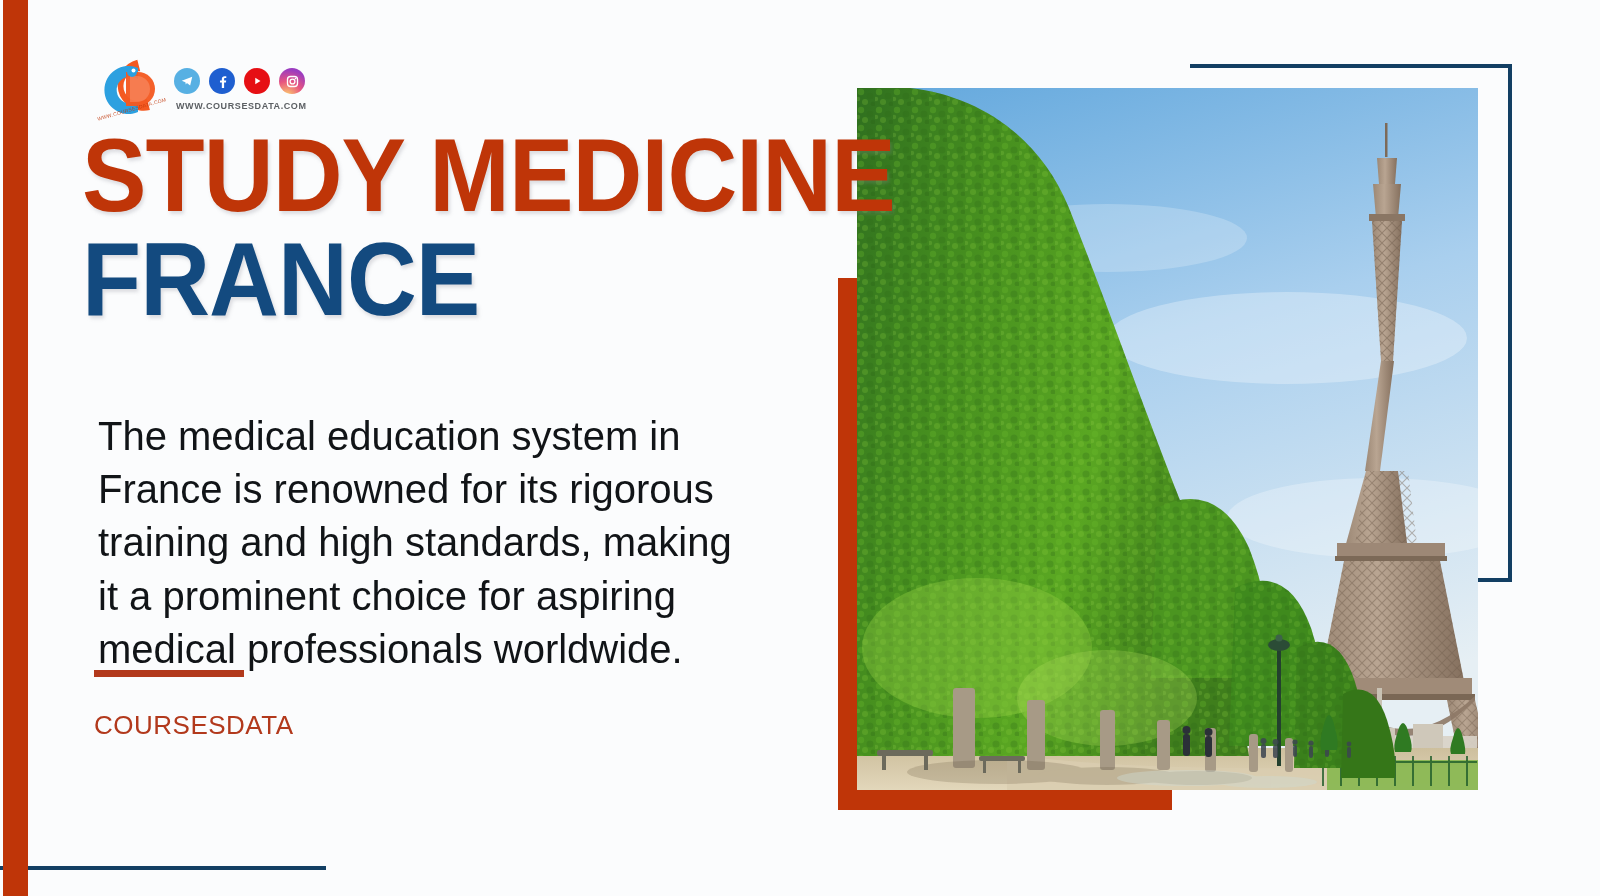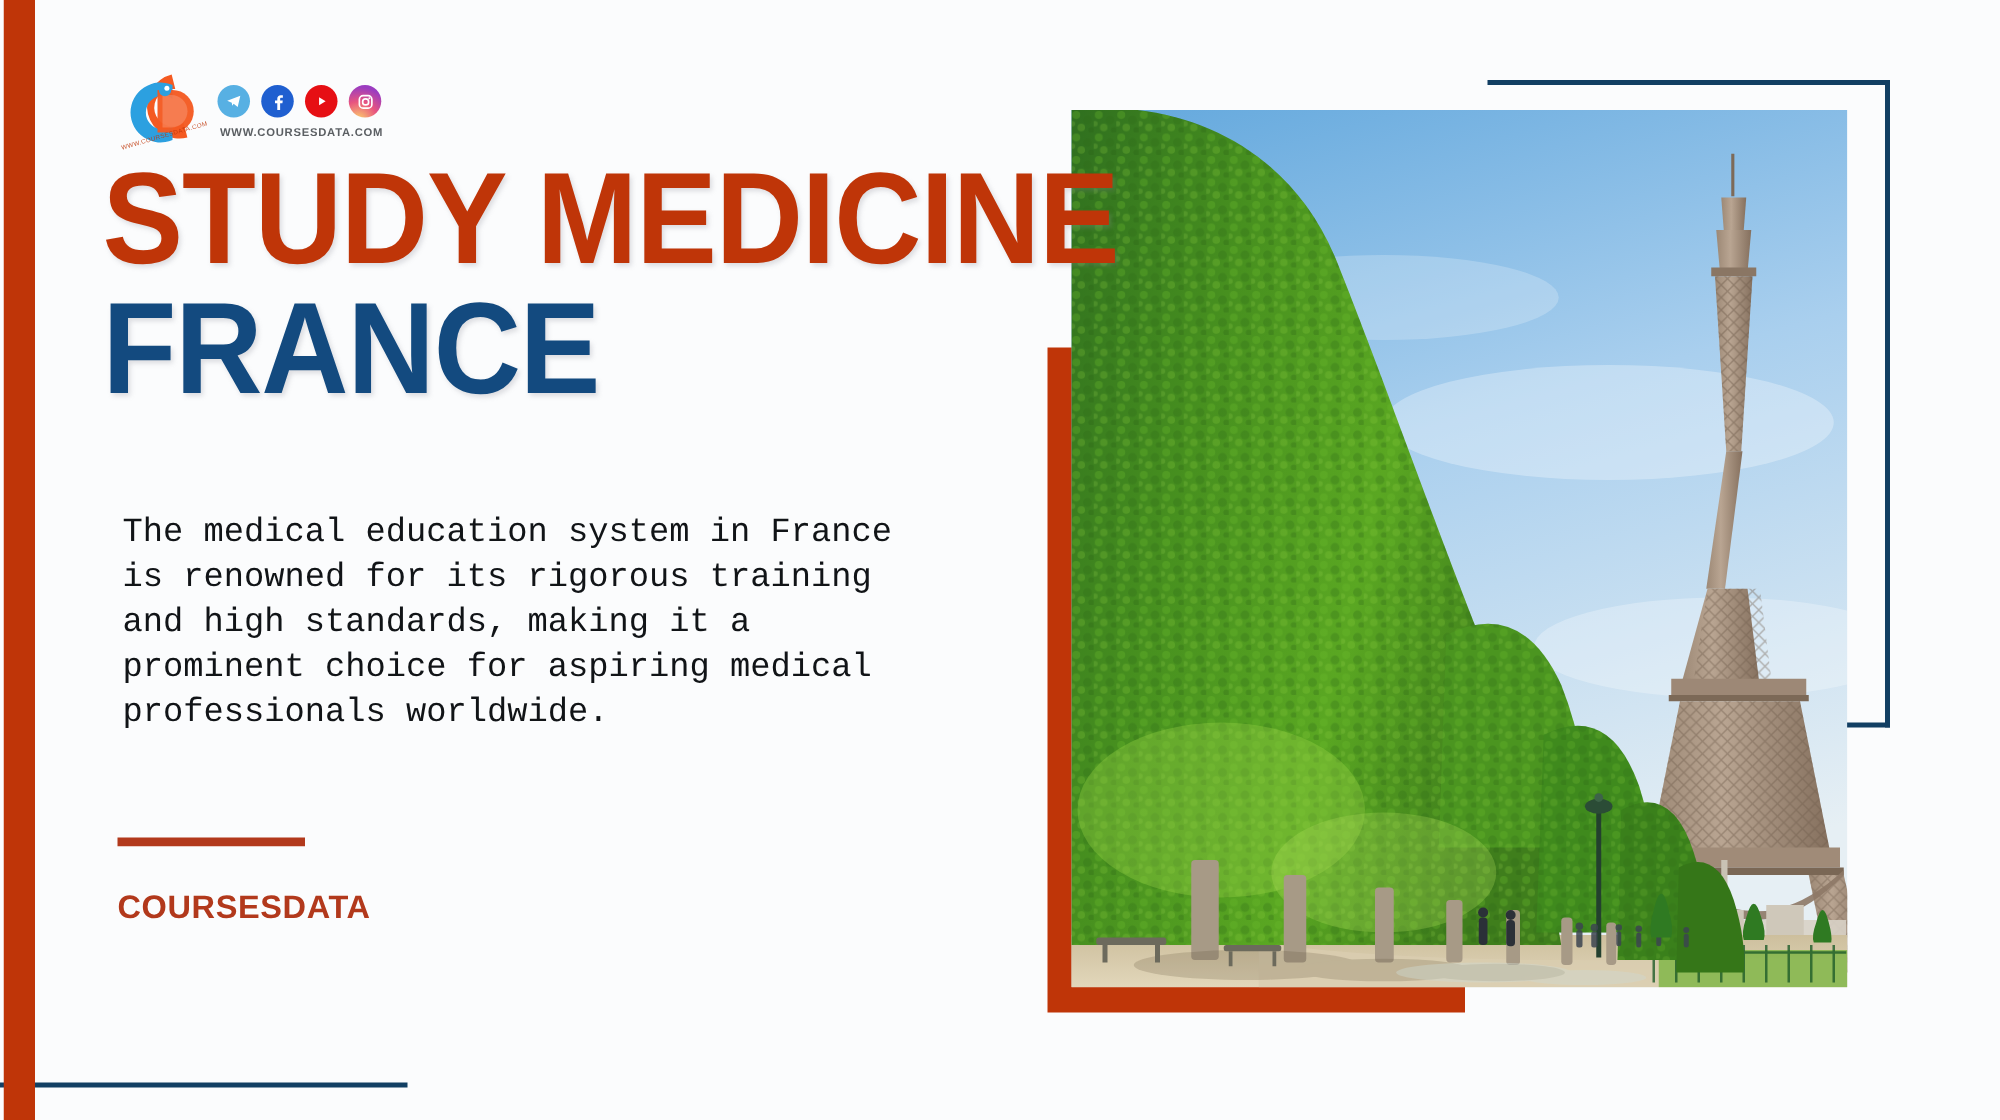--- a/index.html
+++ b/index.html
@@ -73,31 +73,31 @@
     transform:scaleX(0.93);
     transform-origin:left center;
     text-shadow:2px 3px 4px rgba(140,140,150,.28);
   }
   .h-1{ color:#bf3508; }
   .h-2{ color:#134a7f; margin-top:4px; }
 
   
   .body-copy{
     position:absolute; left:98px; top:410px; width:660px;
-    font-size:27px; line-height:1.33; color:#111417; z-index:8;font-family:Liberation Mono, monospace;
+    font-size:40px; line-height:1.33; color:#111417; z-index:8;
   }
 
   
   .rule{
     position:absolute; left:94px; top:670px; width:150px; height:7px;
     background:#b2391c; z-index:8;
   }
   .footer-brand{
     position:absolute; left:94px; top:710px; z-index:8;
-    font-size:26px; font-weight:bold; letter-spacing:.5px; color:#b2391c;
+    font-size:26px; font-weight:normal; letter-spacing:.5px; color:#b2391c;
   }
 
   
   .photo{
     position:absolute; left:857px; top:88px; width:621px; height:702px;
     overflow:hidden; z-index:4;
   }
   .photo svg{ display:block; width:621px; height:702px; }
 </style>
 </head>

